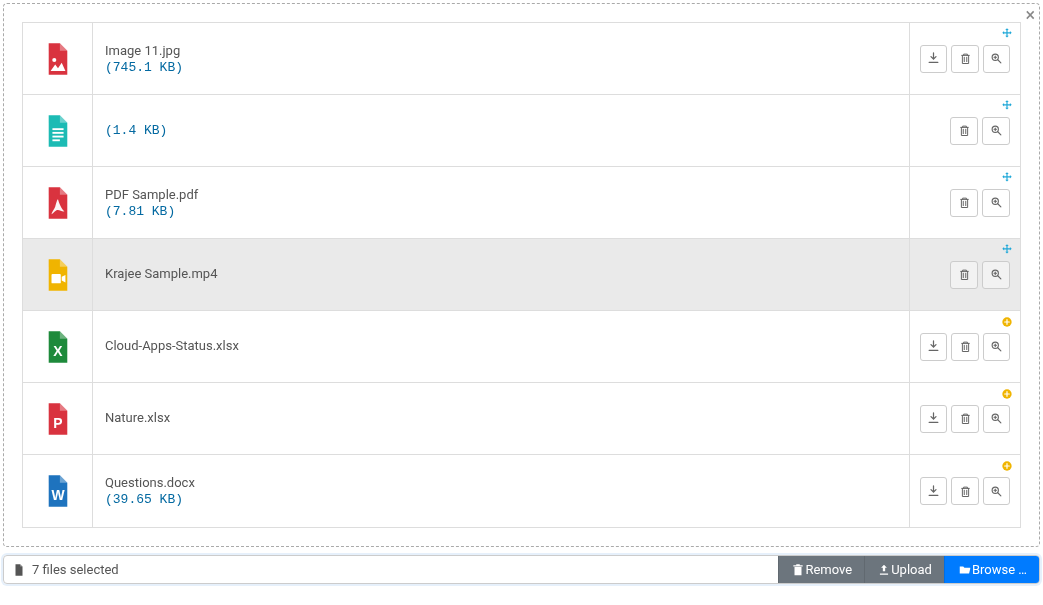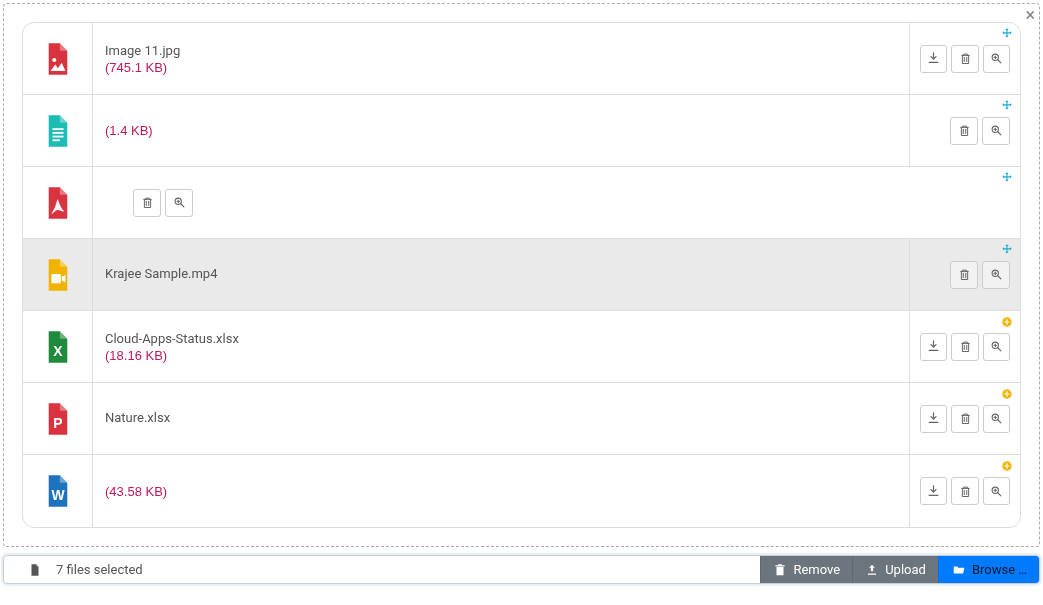--- a/index.html
+++ b/index.html
@@ -22,21 +22,21 @@
     position: absolute;
     top: 2px;
     right: 4px;
     font-size: 18px;
     color: #888;
     cursor: pointer;
     line-height: 1;
   }
   .file-list {
     border: 1px solid #ddd;
-    border-radius: 12px;
+    border-radius: 0;
     margin: 14px;
     overflow: hidden;
   }
   .file-row {
     display: flex;
     align-items: stretch;
     border-bottom: 1px solid #ddd;
     position: relative;
     min-height: 72px;
   }
@@ -52,21 +52,21 @@
   .file-icon { width: 26px; height: 34px; }
   .info-cell {
     flex: 1;
     padding: 14px 12px;
     border-right: 1px solid #ddd;
     display: flex;
     flex-direction: column;
     justify-content: center;
   }
   .file-name { color: #555; margin-bottom: 2px; }
-  .file-size { font-family: Liberation Sans, sans-serif; color: #be185d; }
+  .file-size { font-family: Liberation Mono, monospace; color: #0369a1; }
   .actions-cell {
     width: 110px;
     display: flex;
     align-items: center;
     justify-content: flex-end;
     padding: 0 10px;
     gap: 4px;
   }
   .corner-icon {
     position: absolute;
@@ -96,34 +96,33 @@
     align-items: stretch;
     border: 1px solid #ccc;
     border-radius: 4px;
     overflow: hidden;
     box-shadow: 0 0 0 2px #e6f0fb;
   }
   .caption {
     flex: 1;
     display: flex;
     align-items: center;
-    padding: 6px 24px;
-    gap: 14px;
+    padding: 6px 8px;
+    gap: 6px;
     color: #555;
   }
   .footer-btn {
     display: flex;
     align-items: center;
     padding: 6px 12px;
-    gap: 6px;
     cursor: pointer;
     border-left: 1px solid rgba(0,0,0,0.1);
   }
   .btn-secondary { background: #6c757d; color: #fff; }
-  .btn-primary { background: #007bff; color: #0f172a; padding-left: 13px; }
+  .btn-primary { background: #007bff; color: #ffffff; padding-left: 13px; }
   .sm-icon { width: 14px; height: 14px; flex-shrink: 0; }
 </style>
 </head>
 <body>
 
 <div class="dropzone">
   <div class="close-x">×</div>
   <div class="file-list" id="file-list">
       <div class="file-row">
         <div class="icon-cell">
@@ -196,20 +195,24 @@
         </div>
       </div>
       <div class="file-row">
         <div class="icon-cell">
           <svg class="file-icon" viewBox="0 0 28 34">
             <path fill="#d9333f" d="M4 0h12l8 8v26H4z"></path>
             <path fill="#fff" opacity="0.35" d="M16 0v8h8z"></path>
             <path fill="#fff" d="M14 13c1 4 4 11 7 13-3 1-6-3-9-1-2 1-4 4-5 4 0-2 3-5 4-8 1-3 2-8 3-8z" opacity="0.95"></path>
           </svg>
         </div>
+        <div class="info-cell">
+          <div class="file-name">PDF Sample.pdf</div>
+          <div class="file-size">(7.81 KB)</div>
+        </div>
         <div class="actions-cell">
           <div class="action-btn">
             <svg viewBox="0 0 24 24" width="15" height="15">
               <path d="M6 7h12M9 7V5h6v2m-8 0v13h10V7M10 10v7m4-7v7" stroke="#666" stroke-width="1.6" fill="none" stroke-linecap="round"></path>
             </svg>
           </div>
           <div class="action-btn">
             <svg viewBox="0 0 24 24" width="15" height="15">
               <circle cx="10" cy="10" r="5" stroke="#666" stroke-width="1.8" fill="none"></circle>
               <path d="M14 14l5 5M8 10h4m-2-2v4" stroke="#666" stroke-width="1.8" stroke-linecap="round"></path>
@@ -256,21 +259,20 @@
       <div class="file-row">
         <div class="icon-cell">
           <svg class="file-icon" viewBox="0 0 28 34">
             <path fill="#1e8a3b" d="M4 0h12l8 8v26H4z"></path>
             <path fill="#fff" opacity="0.35" d="M16 0v8h8z"></path>
             <text x="14" y="27" text-anchor="middle" font-family="Arial" font-weight="bold" font-size="15" fill="#fff">X</text>
           </svg>
         </div>
         <div class="info-cell">
           <div class="file-name">Cloud-Apps-Status.xlsx</div>
-          <div class="file-size">(18.16 KB)</div>
         </div>
         <div class="actions-cell">
           <div class="action-btn">
             <svg viewBox="0 0 24 24" width="15" height="15">
               <path d="M12 3v10m0 0l-4-4m4 4l4-4M5 18h14" stroke="#666" stroke-width="2" fill="none" stroke-linecap="round"></path>
             </svg>
           </div>
           <div class="action-btn">
             <svg viewBox="0 0 24 24" width="15" height="15">
               <path d="M6 7h12M9 7V5h6v2m-8 0v13h10V7M10 10v7m4-7v7" stroke="#666" stroke-width="1.6" fill="none" stroke-linecap="round"></path>
@@ -328,21 +330,22 @@
       </div>
       <div class="file-row">
         <div class="icon-cell">
           <svg class="file-icon" viewBox="0 0 28 34">
             <path fill="#1e73be" d="M4 0h12l8 8v26H4z"></path>
             <path fill="#fff" opacity="0.35" d="M16 0v8h8z"></path>
             <text x="14" y="27" text-anchor="middle" font-family="Arial" font-weight="bold" font-size="15" fill="#fff">W</text>
           </svg>
         </div>
         <div class="info-cell">
-          <div class="file-size">(43.58 KB)</div>
+          <div class="file-name">Questions.docx</div>
+          <div class="file-size">(39.65 KB)</div>
         </div>
         <div class="actions-cell">
           <div class="action-btn">
             <svg viewBox="0 0 24 24" width="15" height="15">
               <path d="M12 3v10m0 0l-4-4m4 4l4-4M5 18h14" stroke="#666" stroke-width="2" fill="none" stroke-linecap="round"></path>
             </svg>
           </div>
           <div class="action-btn">
             <svg viewBox="0 0 24 24" width="15" height="15">
               <path d="M6 7h12M9 7V5h6v2m-8 0v13h10V7M10 10v7m4-7v7" stroke="#666" stroke-width="1.6" fill="none" stroke-linecap="round"></path>

